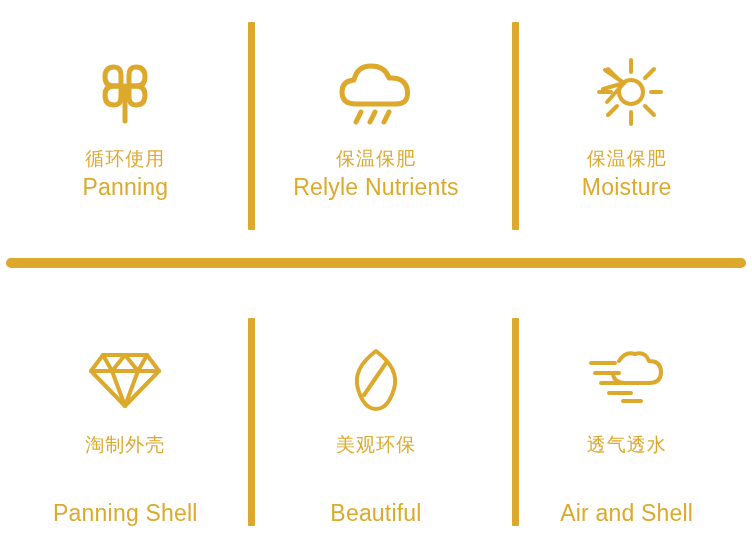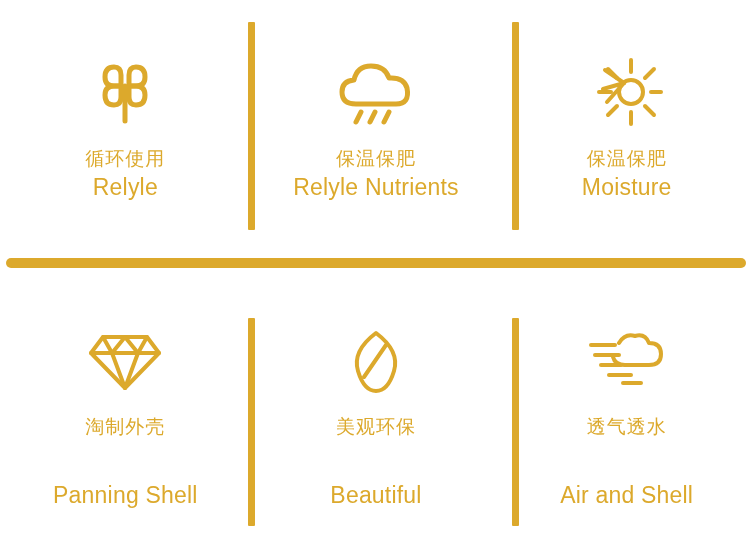--- a/index.html
+++ b/index.html
@@ -23,21 +23,21 @@
 
   
   .row {
     position: absolute;
     left: 0;
     width: 752px;
     display: flex;
     flex-direction: row;
   }
   .row-top { top: 0; height: 258px; }
-  .row-bottom { top: 264px; height: 260px; }
+  .row-bottom { top: 282px; height: 260px; }
 
   .cell {
     flex: 1 1 0;
     position: relative;
     display: flex;
     flex-direction: column;
     align-items: center;
     justify-content: flex-start;
   }
 
@@ -108,21 +108,21 @@
       <div class="icon-wrap">
         <svg width="70" height="70" viewBox="0 0 70 70" fill="none" stroke="#DCA92C" stroke-width="5">
           <path d="M31 16 Q31 8 24 8 Q15 8 15 18 Q15 27 24 27 L31 27 Z" stroke-linejoin="round"></path>
           <path d="M39 16 Q39 8 46 8 Q55 8 55 18 Q55 27 46 27 L39 27 Z" stroke-linejoin="round"></path>
           <path d="M31 38 Q31 46 24 46 Q15 46 15 36 Q15 27 24 27 L31 27 Z" stroke-linejoin="round"></path>
           <path d="M39 38 Q39 46 46 46 Q55 46 55 36 Q55 27 46 27 L39 27 Z" stroke-linejoin="round"></path>
           <path d="M35 27 L35 62" stroke-linecap="round"></path>
         </svg>
       </div>
       <div class="label-cn">循环使用</div>
-      <div class="label-en">Relyle</div>
+      <div class="label-en">Panning</div>
     </div>
 
     <div class="cell">
       <div class="icon-wrap">
         <svg width="84" height="70" viewBox="0 0 84 70" fill="none" stroke="#DCA92C" stroke-width="5" stroke-linecap="round" stroke-linejoin="round">
           <path d="M22 45 Q8 45 8 33 Q8 22 20 21 Q23 7 37 7 Q51 7 55 19 Q70 18 73 29 Q76 45 62 45 Z"></path>
           <path d="M27 53 L22 63"></path>
           <path d="M41 53 L36 63"></path>
           <path d="M55 53 L50 63"></path>
         </svg>

